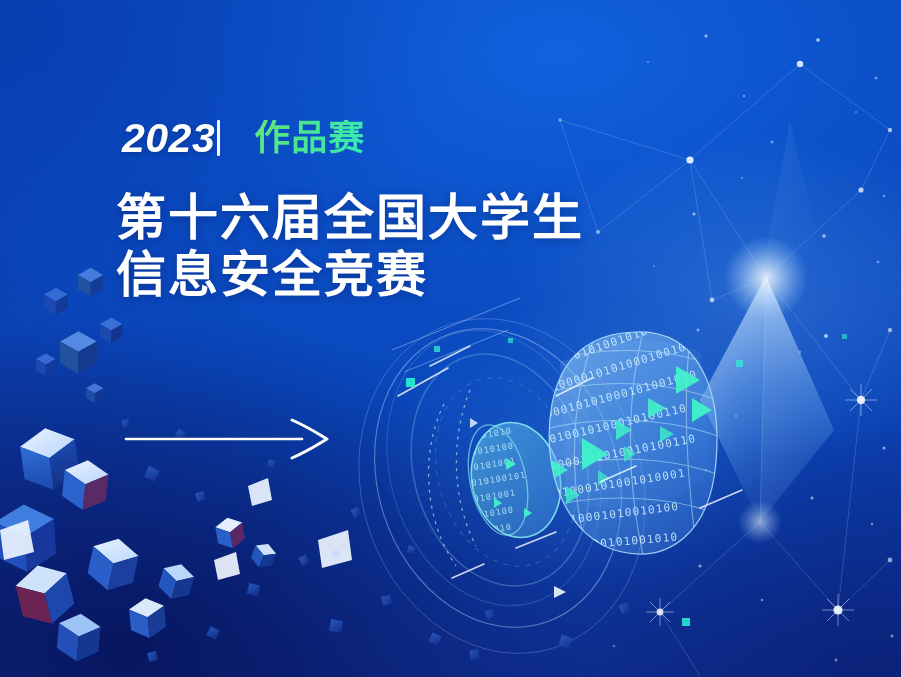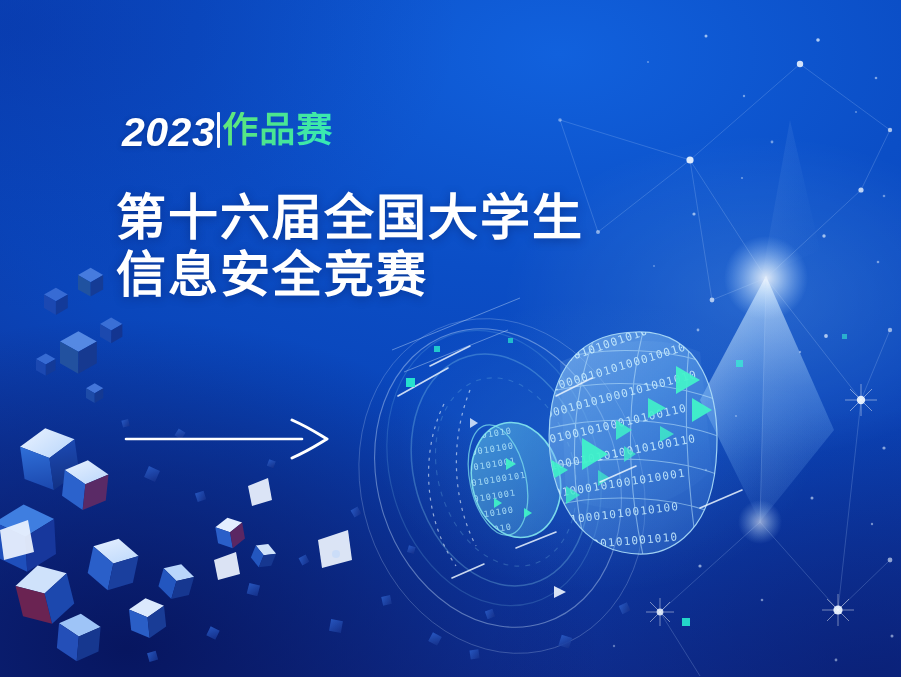--- a/index.html
+++ b/index.html
@@ -36,39 +36,40 @@
   }
 
   .layer{position:absolute;inset:0;pointer-events:none;}
   .layer svg{position:absolute;inset:0;width:901px;height:677px;display:block;}
 
   
   .content{position:absolute;left:0;top:0;width:901px;height:677px;}
 
   .kicker{
     position:absolute;left:122px;top:112px;
-    display:flex;align-items:flex-start;gap:2px;
+    display:flex;align-items:center;gap:2px;
     height:52px;
   }
   .kicker .year{
     font-size:41px;font-weight:700;font-style:italic;
     color:#ffffff;letter-spacing:.5px;line-height:1;
     font-family:"Liberation Sans","DejaVu Sans",sans-serif;
     text-shadow:0 1px 5px rgba(0,30,90,.45);
   }
   .kicker .sep{
     width:3px;height:36px;background:#ffffff;border-radius:1px;opacity:.96;
   }
   .kicker .sub{
     font-size:36px;font-weight:700;line-height:1;
     letter-spacing:1px;
     background:linear-gradient(112deg,#63e878 0%,#4ce58e 42%,#35e9b9 100%);
     -webkit-background-clip:text;background-clip:text;
     color:transparent;-webkit-text-fill-color:transparent;
     font-family:"DejaVu Sans","Liberation Sans",sans-serif;
+    margin-left:32px;
   }
 
   .headline{
     position:absolute;left:116px;top:190px;
     color:#ffffff;
     font-weight:700;
     font-size:50px;
     line-height:1.13;
     letter-spacing:2px;
     font-family:"DejaVu Sans","Liberation Sans",sans-serif;

